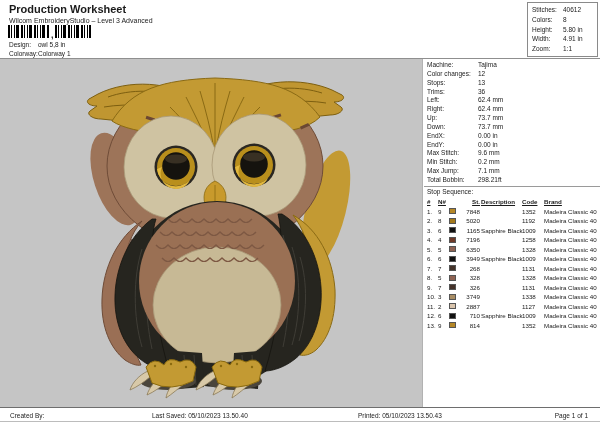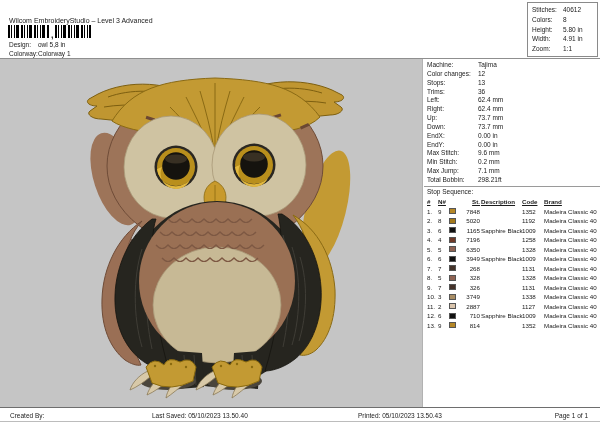--- a/index.html
+++ b/index.html
@@ -50,20 +50,21 @@
   .f-saved { left:152px; }
   .f-printed { left:358px; }
   .f-page { right:12px; }
   .footer-hairline { position:absolute; left:0; top:13px; width:600px; height:1px; background:#bcbcbc; }
 </style>
 </head>
 <body>
 
 <div class="page">
 
+  <div class="hdr-title">Production Worksheet</div>
   <div class="hdr-sub">Wilcom EmbroideryStudio – Level 3 Advanced</div>
   <div class="barcode">
     <div class="bars bars-a"></div>
       <span class="bc-comma">,</span>
       <div class="bars bars-b"></div>
   </div>
   <div class="meta-row row-design">
     <span class="lbl">Design:</span><span>owl 5,8 in</span>
   </div>
   <div class="meta-row row-colorway">

